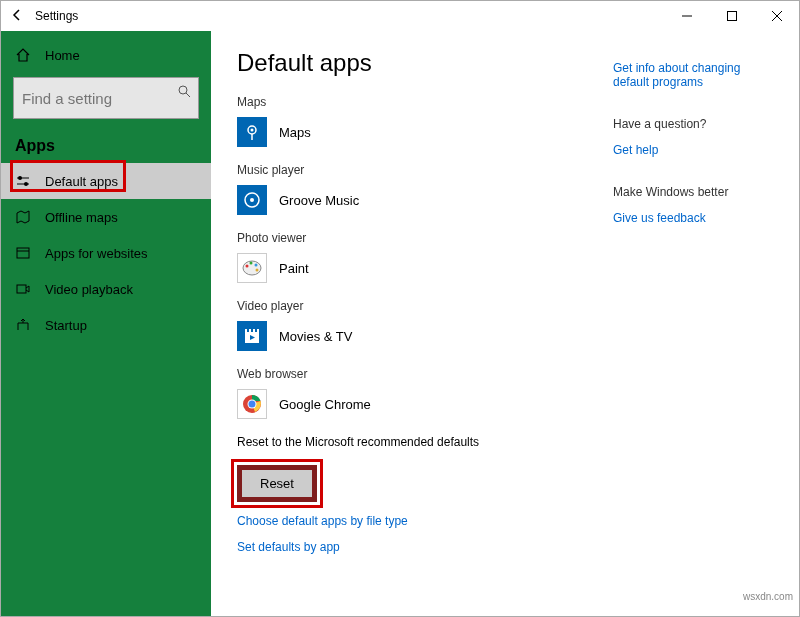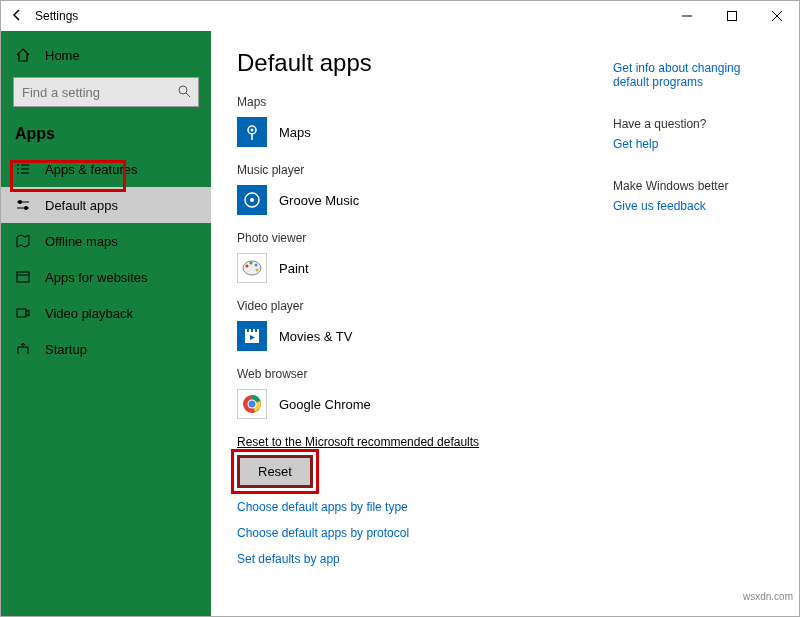--- a/index.html
+++ b/index.html
@@ -6,39 +6,39 @@
 body { font-family: "Segoe UI", Arial, sans-serif; font-size: 13px; color: #000; background: #fff; width: 800px; height: 617px; overflow: hidden; position: relative; }
 .window { width: 800px; height: 617px; border: 1px solid #aaa; position: relative; background: #fff; display: flex; flex-direction: column; }
 .titlebar { height: 30px; display: flex; align-items: center; padding-left: 8px; background: #fff; text-align: right; }
 .titlebar .title { font-size: 12px; margin-left: 10px; }
 .titlebar .win-controls { margin-left: auto; display: flex; }
 .win-btn { width: 45px; height: 30px; display: flex; align-items: center; justify-content: center; font-size: 12px; }
 .body { flex: 1; display: flex; overflow: hidden; }
 .sidebar { width: 210px; background: #15803d; padding-top: 8px; display: flex; flex-direction: column; }
 .home-row { display: flex; align-items: center; padding: 8px 14px; font-size: 13px; gap: 14px; }
 .search-wrap { margin: 6px 12px 14px 12px; position: relative; }
-.search-input { width: 100%; height: 30px; padding: 0 28px 0 8px; border: 1px solid #999; background: #e6e6e6; font-size: 13px; outline: none; }
+.search-input { width: 100%; height: 42px; padding: 0 28px 0 8px; border: 1px solid #999; background: #e6e6e6; font-size: 15px; outline: none; }
 .search-icon { position: absolute; right: 8px; top: 7px; color: #555; }
 .group-label { padding: 4px 14px 8px 14px; font-size: 16px; font-weight: 600; }
 .nav-item { display: flex; align-items: center; gap: 14px; padding: 10px 14px; font-size: 13px; cursor: pointer; }
 .nav-item.selected { background: #ccc; }
 .nav-icon { width: 16px; height: 16px; display: flex; align-items: center; justify-content: center; }
 .highlight-box { position: absolute; border: 3px solid #d00000; pointer-events: none; }
 .main { flex: 1; padding: 18px 26px 10px 26px; overflow: auto; display: flex; }
 .content { flex: 1; }
 .rightcol { width: 160px; font-size: 12px; }
 .page-title { font-size: 24px; font-weight: 400; margin-bottom: 18px; }
 .cat-label { font-size: 12px; color: #333; margin-top: 10px; margin-bottom: 8px; }
 .app-row { display: flex; align-items: center; gap: 12px; margin-bottom: 16px; }
 .app-icon { width: 30px; height: 30px; background: #0066b3; display: flex; align-items: center; justify-content: center; }
-.reset-label { font-size: 12px; margin-top: 12px; margin-bottom: 6px; text-decoration: underline; }
-.reset-btn { padding: 6px 18px; background: #ccc; border: 3px solid #7f1d1d; font-size: 13px; }
+.reset-label { font-size: 12px; margin-top: 12px; margin-bottom: 16px; }
+.reset-btn { padding: 6px 18px; background: #ccc; border: 5px solid #7f1d1d; font-size: 13px; }
 .link { color: #0066cc; font-size: 12px; margin-top: 12px; cursor: pointer; display: block; }
 .right-head { font-size: 12px; color: #333; margin-top: 28px; }
-.right-link { color: #0066cc; font-size: 12px; margin-top: 6px; display: block; cursor: pointer; }
+.right-link { color: #0066cc; font-size: 12px; margin-top: 12px; display: block; cursor: pointer; }
 .watermark { position: absolute; bottom: 14px; right: 6px; font-size: 10px; color: #888; }
 </style>
 </head>
 <body>
 
 <div class="window">
   <div class="titlebar">
     <span>
       <svg width="16" height="16" viewBox="0 0 16 16">
           <path d="M10 3 L5 8 L10 13" stroke="#000" stroke-width="1.5" fill="none"></path>
@@ -79,33 +79,20 @@
         <input class="search-input" placeholder="Find a setting" style="">
         <span class="search-icon">
           <svg width="14" height="14" viewBox="0 0 14 14">
               <circle cx="6" cy="6" r="4" stroke="#555" fill="none"></circle>
               <line x1="9" y1="9" x2="13" y2="13" stroke="#555"></line>
             </svg>
         </span>
       </div>
       <div class="group-label">Apps</div>
 
-      <div class="nav-item">
-        <span class="nav-icon">
-            <svg width="16" height="16" viewBox="0 0 16 16">
-              <line x1="2" y1="4" x2="4" y2="4" stroke="#000"></line>
-              <line x1="6" y1="4" x2="14" y2="4" stroke="#000"></line>
-              <line x1="2" y1="8" x2="4" y2="8" stroke="#000"></line>
-              <line x1="6" y1="8" x2="14" y2="8" stroke="#000"></line>
-              <line x1="2" y1="12" x2="4" y2="12" stroke="#000"></line>
-              <line x1="6" y1="12" x2="14" y2="12" stroke="#000"></line>
-            </svg>
-          </span>
-        <span>Apps &amp; features</span>
-      </div>
       <div class="nav-item selected">
         <span class="nav-icon">
             <svg width="16" height="16" viewBox="0 0 16 16">
               <line x1="2" y1="5" x2="14" y2="5" stroke="#000"></line>
               <line x1="2" y1="11" x2="14" y2="11" stroke="#000"></line>
               <circle cx="5" cy="5" r="2" fill="#000"></circle>
               <circle cx="11" cy="11" r="2" fill="#000"></circle>
             </svg>
           </span>
         <span>Default apps</span>
@@ -217,21 +204,20 @@
           <span>Google Chrome</span>
         </div>
 
         <div class="reset-label">Reset to the Microsoft recommended defaults</div>
         <div style="position:relative;display:inline-block">
           <button class="reset-btn">Reset</button>
           <div class="highlight-box" style="left:-6px;top:-6px;right:-6px;bottom:-6px"></div>
         </div>
 
         <span class="link">Choose default apps by file type</span>
-        <span class="link">Choose default apps by protocol</span>
         <span class="link">Set defaults by app</span>
       </div>
 
       <div class="rightcol">
         <span class="right-link" style="margin-top:12px">Get info about changing default programs</span>
         <div class="right-head">Have a question?</div>
         <span class="right-link">Get help</span>
         <div class="right-head">Make Windows better</div>
         <span class="right-link">Give us feedback</span>
       </div>

